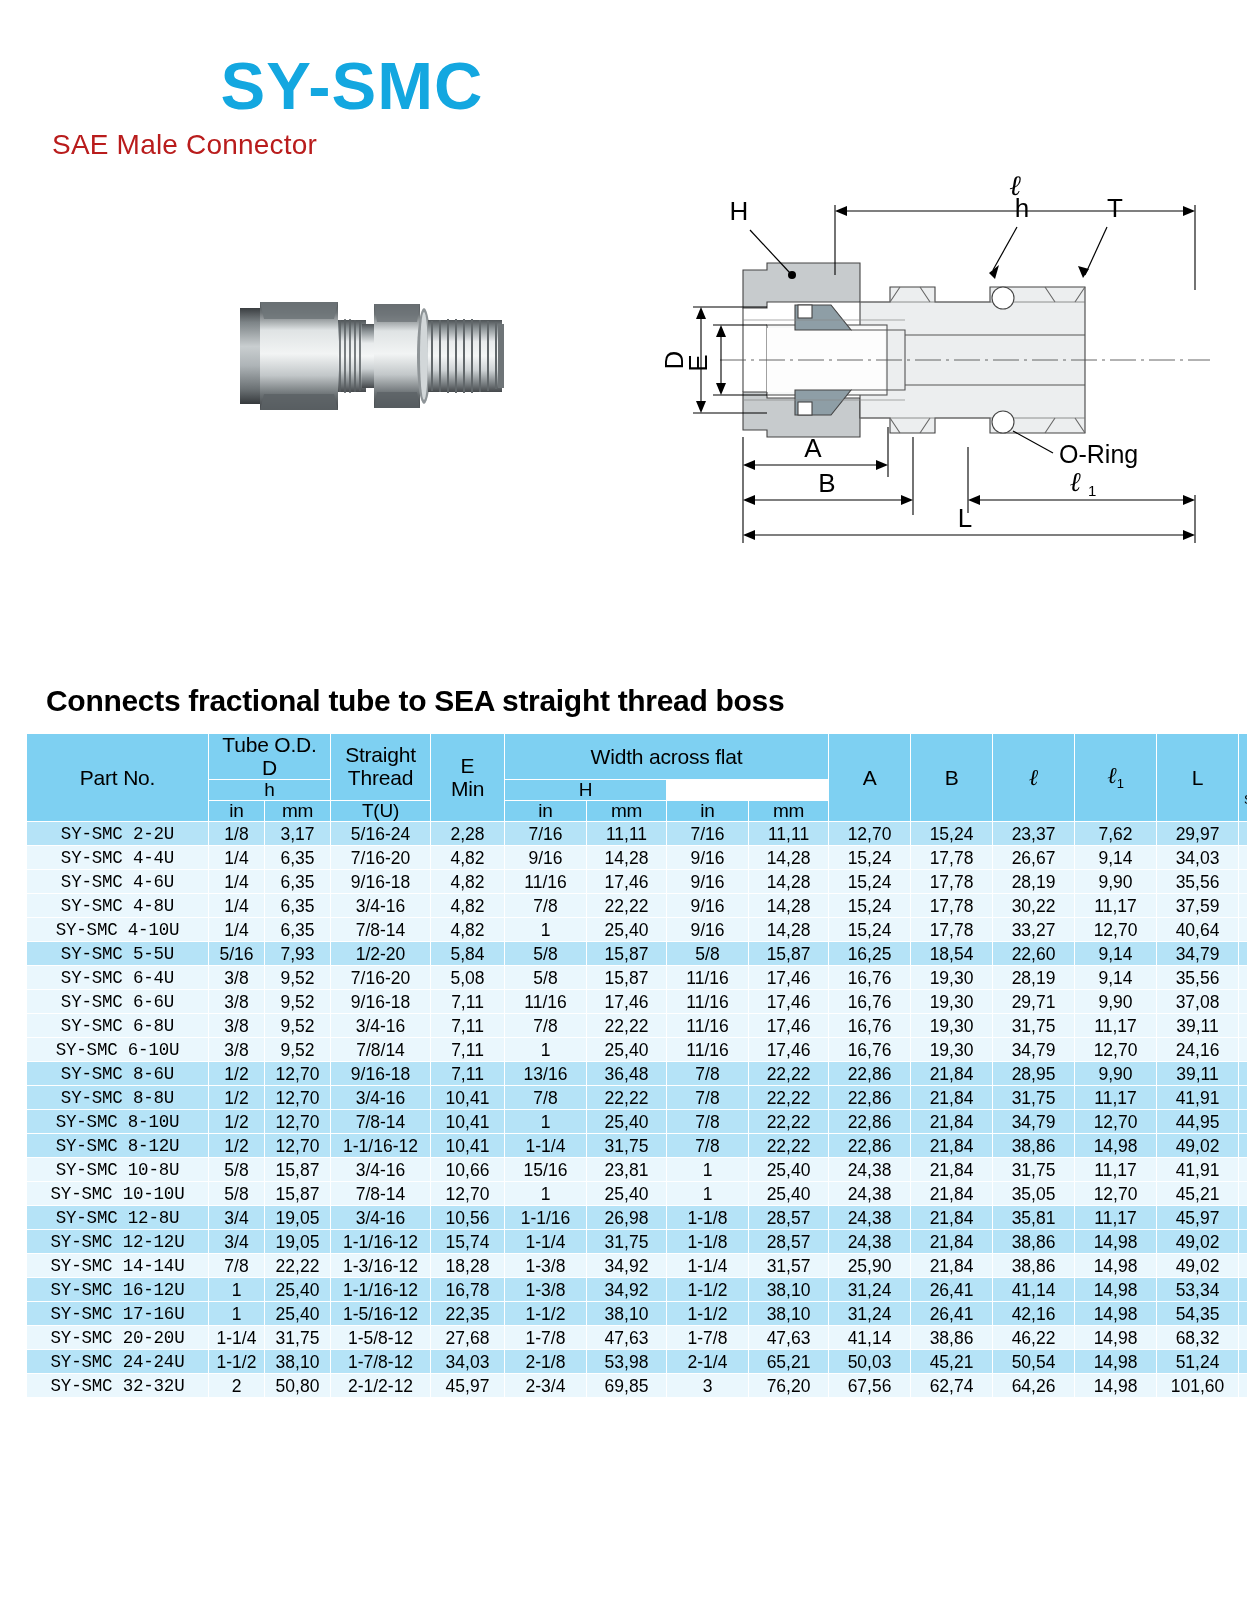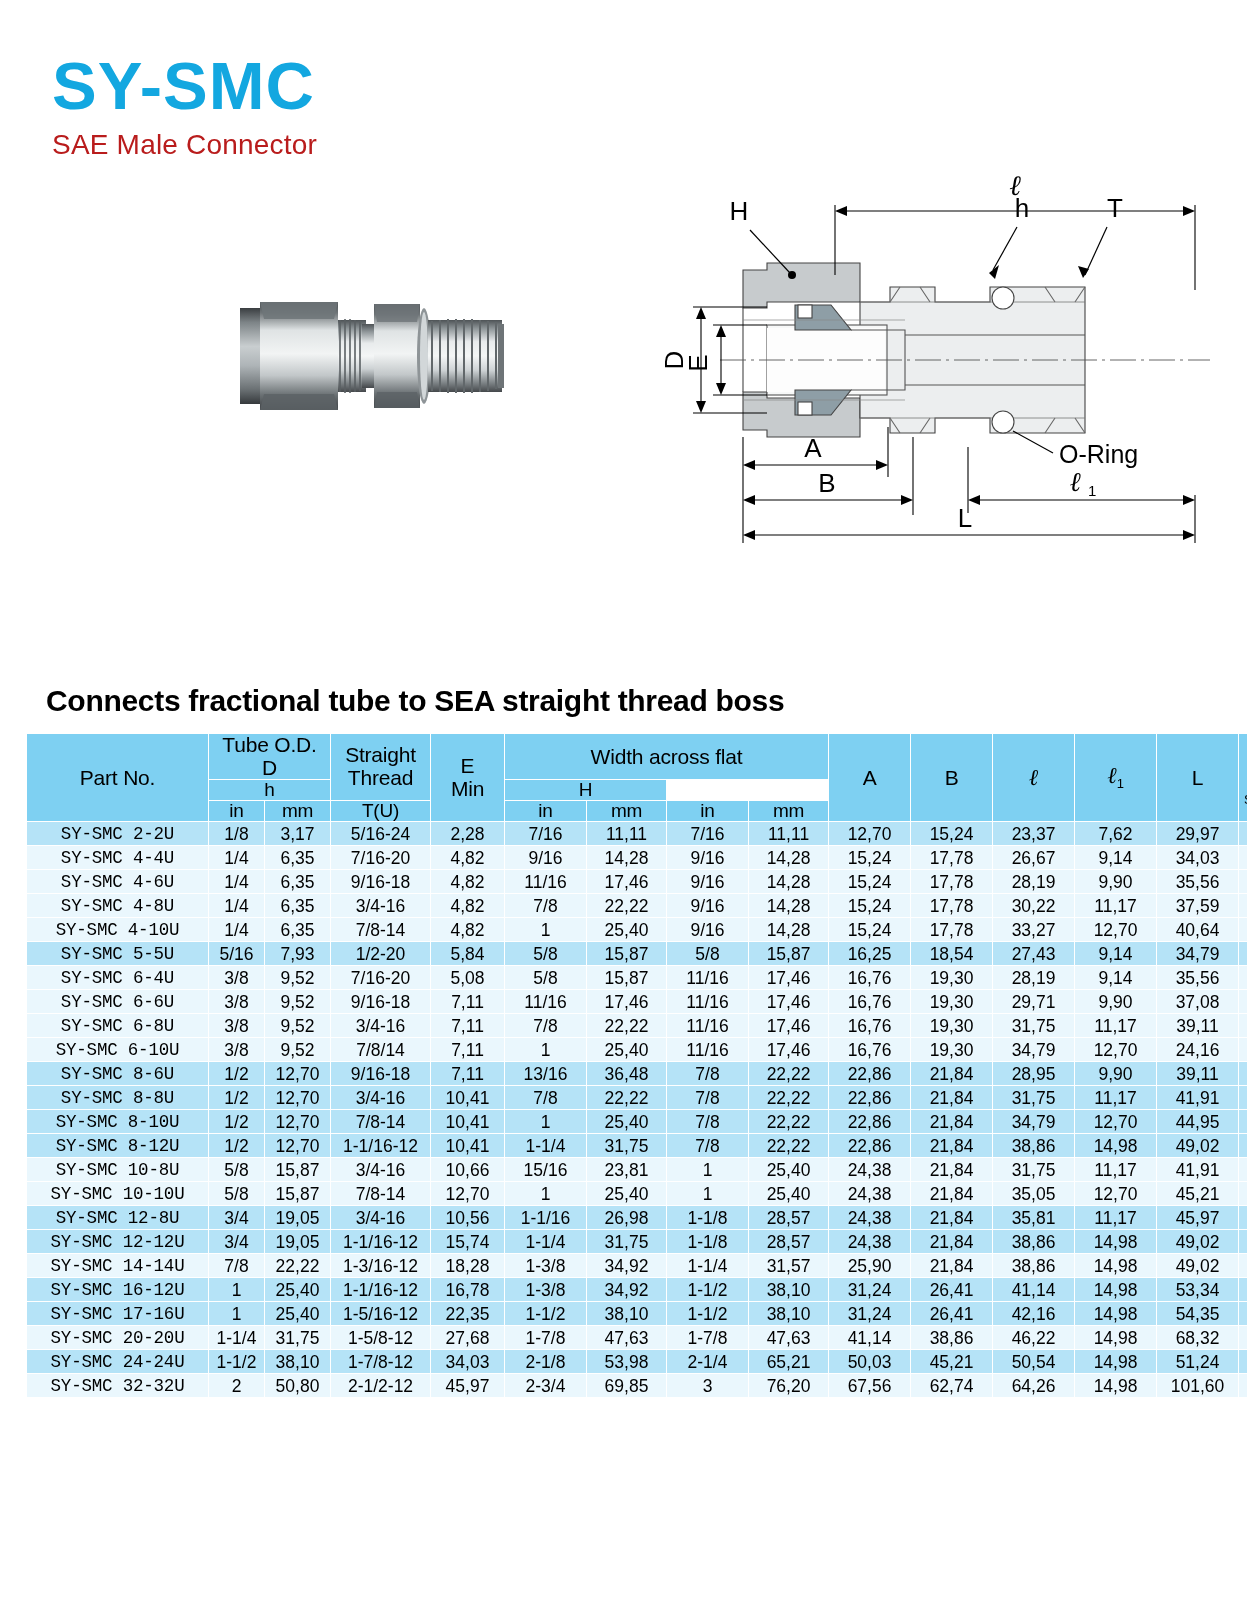--- a/index.html
+++ b/index.html
@@ -22,20 +22,21 @@
     top: 52px;
     width: 600px;
   }
   #product-code {
     font-size: 67px;
     font-weight: bold;
     color: #13a7e0;
     letter-spacing: 1px;
     line-height: 1.0;
     font-family: "Liberation Sans", sans-serif;
+    text-align: center;
   }
   #product-subtitle {
     font-size: 28px;
     color: #b91c1c;
     margin-top: 10px;
     letter-spacing: 0.2px;
   }
 
   
   #product-photo {
@@ -511,21 +512,21 @@
           <td>5/16</td>
           <td>7,93</td>
           <td>1/2-20</td>
           <td>5,84</td>
           <td>5/8</td>
           <td>15,87</td>
           <td>5/8</td>
           <td>15,87</td>
           <td>16,25</td>
           <td>18,54</td>
-          <td>27,43</td>
+          <td>22,60</td>
           <td>9,14</td>
           <td>34,79</td>
           <td>-905</td>
         </tr>
         <tr class="band-b">
           <td class="partno">SY-SMC 6-4U</td>
           <td>3/8</td>
           <td>9,52</td>
           <td>7/16-20</td>
           <td>5,08</td>

